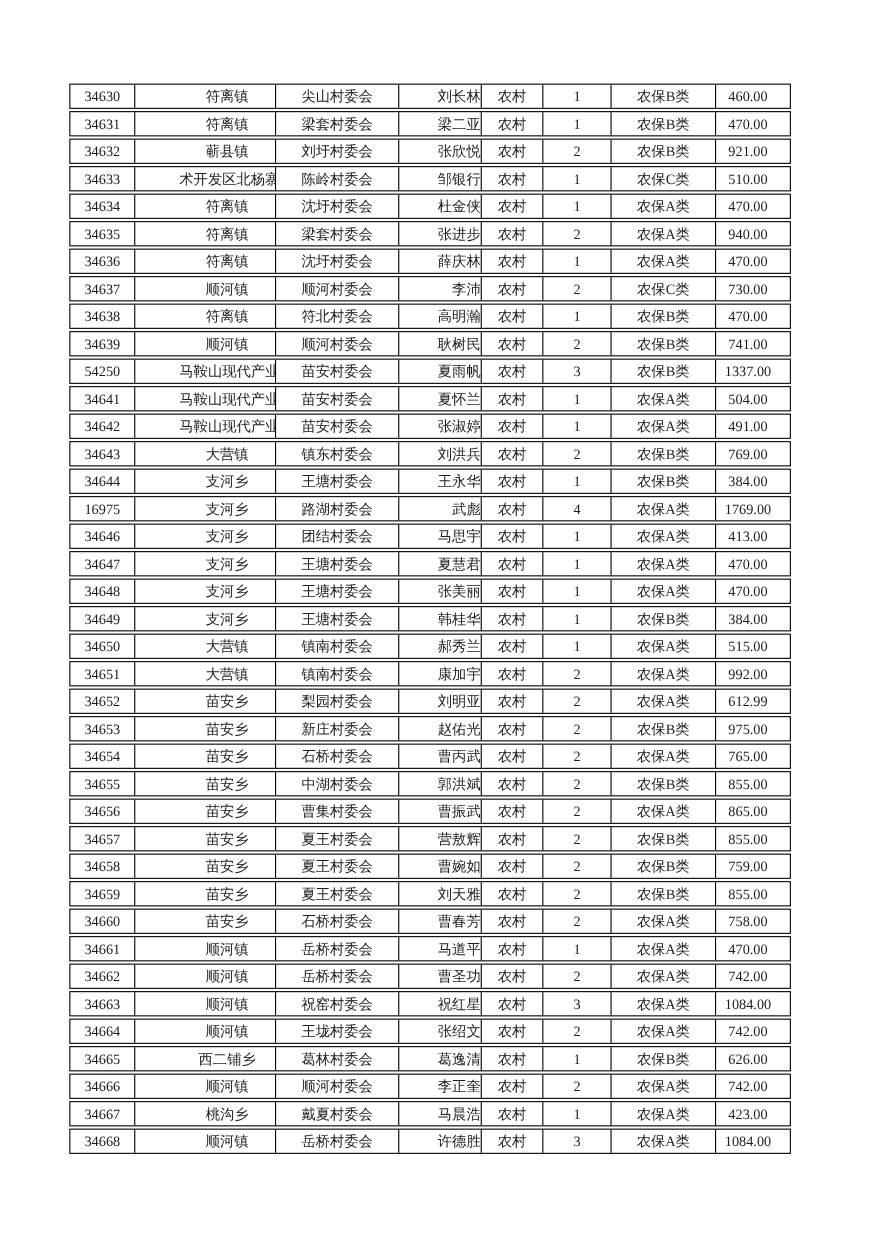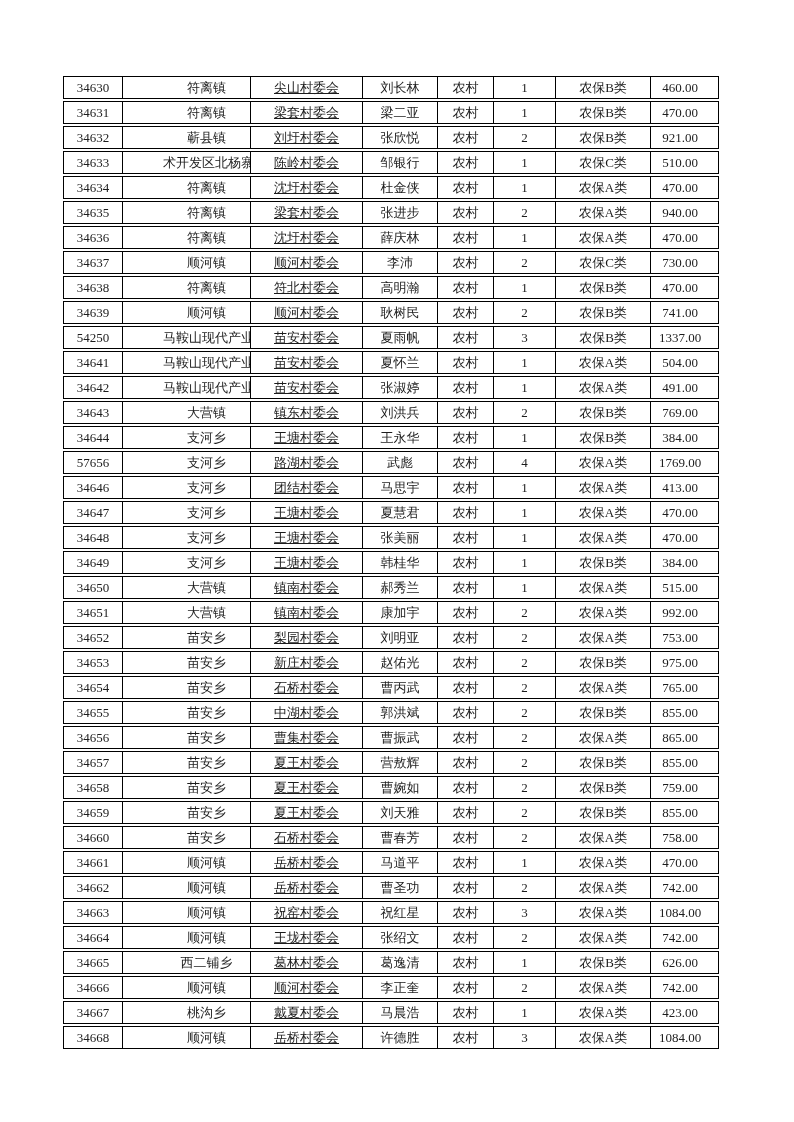--- a/index.html
+++ b/index.html
@@ -31,22 +31,22 @@
     font-size: 13px;
     color: #1c1c1c;
     text-align: center;
     overflow: hidden;
     white-space: nowrap;
     border-right: 1px solid #000;
   }
   .cell:last-child { border-right: none; }
   .c0 { width: 59px; }                                   
   .c1 { width: 88px; margin-left: 40px; }                                   
-  .c2 { width: 112px; text-decoration: underline; }                                  
-  .c3 { width: 75px; }                                   
+  .c2 { width: 112px; }                                  
+  .c3 { width: 75px; text-align: right; }                                   
   .c4 { width: 56px; }                                   
   .c5 { width: 62px; }                                   
   .c6 { width: 95px; }                                   
   .c7 { width: 67px; padding-right: 9px; } 
 </style>
 </head>
 <body>
 
 <div class="page">
   <div class="table">
@@ -195,21 +195,21 @@
           <div class="cell c0">34644</div>
           <div class="cell c1">支河乡</div>
           <div class="cell c2">王塘村委会</div>
           <div class="cell c3">王永华</div>
           <div class="cell c4">农村</div>
           <div class="cell c5">1</div>
           <div class="cell c6">农保B类</div>
           <div class="cell c7">384.00</div>
         </div>
         <div class="row">
-          <div class="cell c0">57656</div>
+          <div class="cell c0">16975</div>
           <div class="cell c1">支河乡</div>
           <div class="cell c2">路湖村委会</div>
           <div class="cell c3">武彪</div>
           <div class="cell c4">农村</div>
           <div class="cell c5">4</div>
           <div class="cell c6">农保A类</div>
           <div class="cell c7">1769.00</div>
         </div>
         <div class="row">
           <div class="cell c0">34646</div>
@@ -272,21 +272,21 @@
           <div class="cell c7">992.00</div>
         </div>
         <div class="row">
           <div class="cell c0">34652</div>
           <div class="cell c1">苗安乡</div>
           <div class="cell c2">梨园村委会</div>
           <div class="cell c3">刘明亚</div>
           <div class="cell c4">农村</div>
           <div class="cell c5">2</div>
           <div class="cell c6">农保A类</div>
-          <div class="cell c7">753.00</div>
+          <div class="cell c7">612.99</div>
         </div>
         <div class="row">
           <div class="cell c0">34653</div>
           <div class="cell c1">苗安乡</div>
           <div class="cell c2">新庄村委会</div>
           <div class="cell c3">赵佑光</div>
           <div class="cell c4">农村</div>
           <div class="cell c5">2</div>
           <div class="cell c6">农保B类</div>
           <div class="cell c7">975.00</div>

